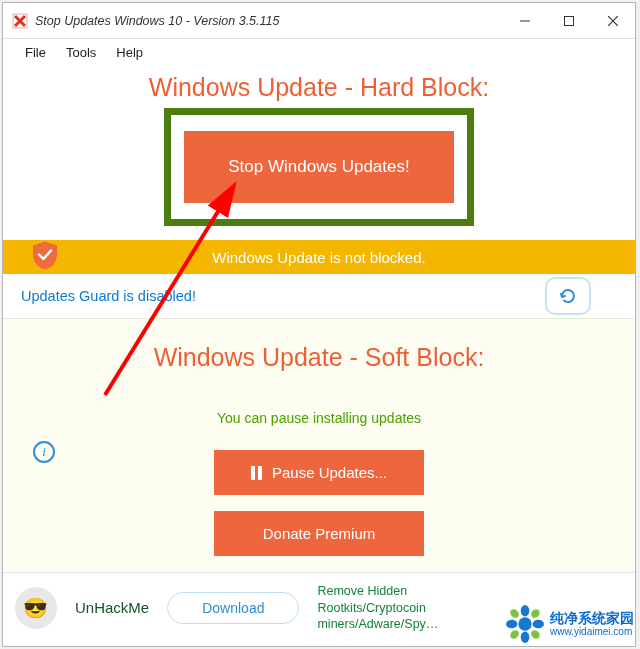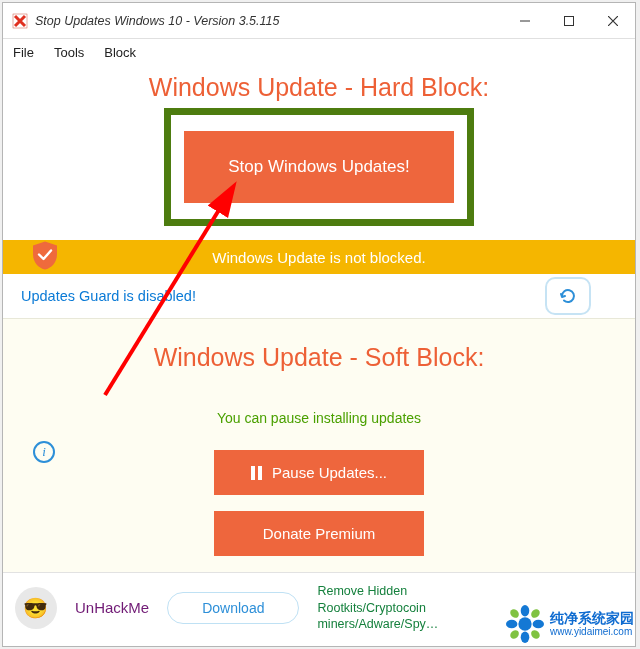--- a/index.html
+++ b/index.html
@@ -52,21 +52,21 @@
     justify-content: center;
     font-size: 14px;
     color: #333;
   }
 
   
   .menubar {
     height: 26px;
     display: flex;
     align-items: center;
-    padding: 0 0;
+    padding: 0 12px;
     background: #ffffff;
     font-size: 13px;
     color: #222;
   }
   .menu-item {
     padding: 3px 10px;
   }
 
   
   .content {
@@ -235,21 +235,21 @@
     width: 42px;
     height: 42px;
     border-radius: 50%;
     background: #e8e8e8;
     display: flex;
     align-items: center;
     justify-content: center;
     font-size: 20px;
   }
   .promo .name {
-    color: #701a75;
+    color: #14532d;
     font-size: 15px;
     cursor: pointer;
   }
   .promo .download-btn {
     border: 1px solid #bfe1f4;
     background: #fff;
     color: #2d8fd8;
     border-radius: 18px;
     padding: 7px 34px;
     font-size: 14px;
@@ -328,21 +328,21 @@
     <div class="win-btn close">
       <svg width="10" height="10">
           <path d="M0 0 L10 10 M10 0 L0 10" stroke="#333" stroke-width="1.2"></path>
         </svg>
     </div>
   </div>
 
   <div class="menubar">
     <span class="menu-item">File</span>
     <span class="menu-item">Tools</span>
-    <span class="menu-item">Block</span>
+    <span class="menu-item">Help</span>
   </div>
 
   <div class="content">
 
     <div class="hard-section">
       <div class="hard-heading">Windows Update - Hard Block:</div>
       <div class="highlight-box">
         <button class="stop-btn">Stop Windows Updates!</button>
       </div>
     </div>

